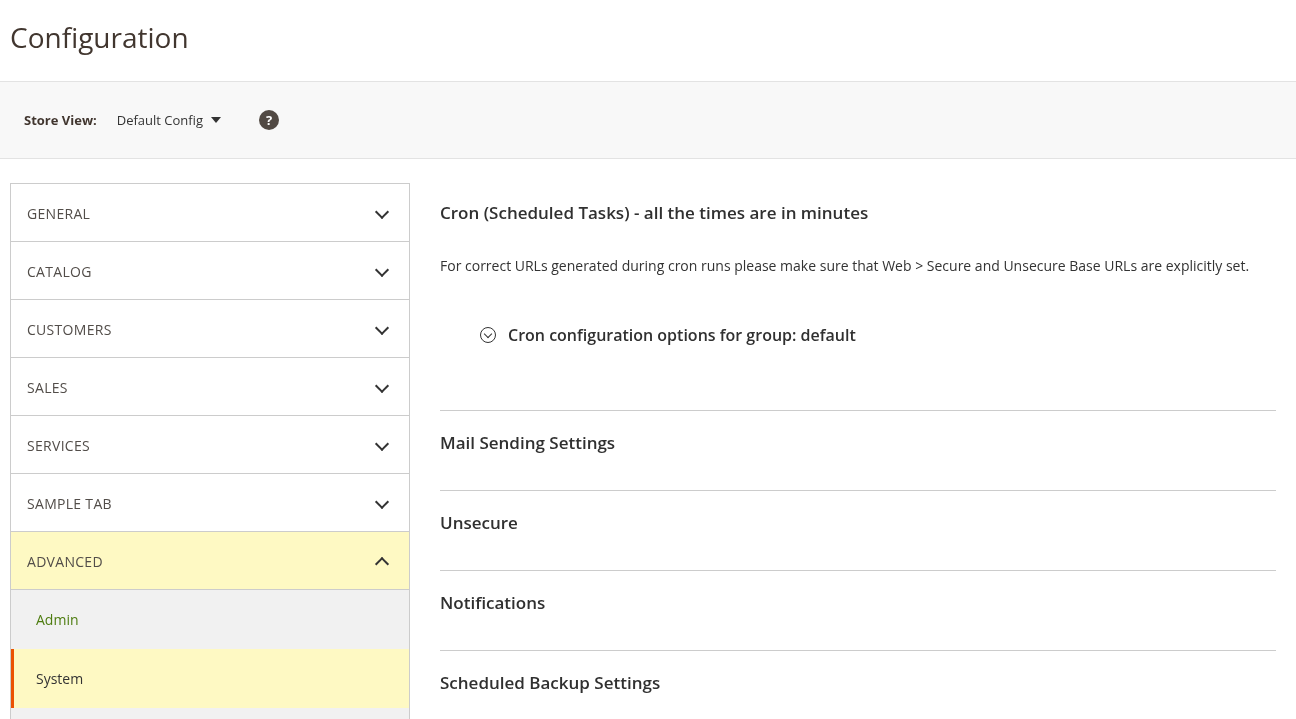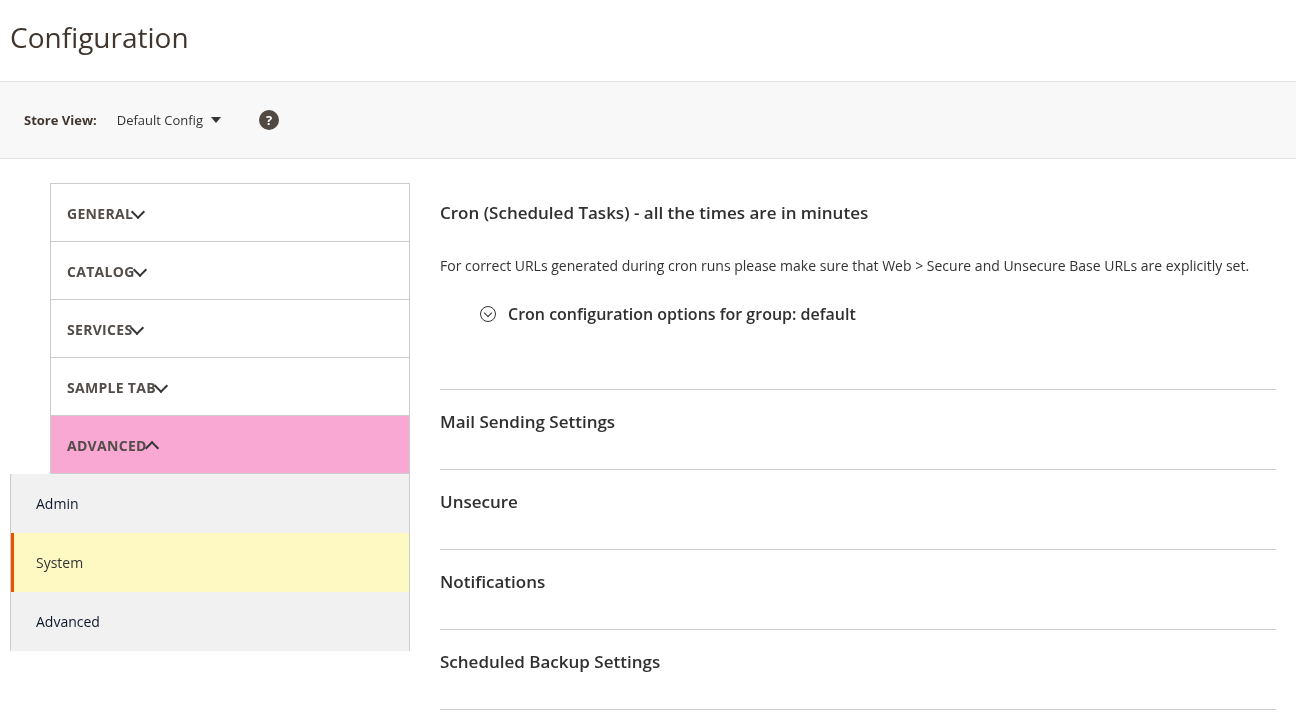--- a/index.html
+++ b/index.html
@@ -67,49 +67,48 @@
     }
     .sidebar {
       width: 400px;
       flex-shrink: 0;
     }
     .tab {
       border: 1px solid #ccc;
       background: #fff;
       padding: 20px 22px 18px 16px;
       margin-top: -1px;
-      font-weight: 700;
+      font-weight: 400;
       font-size: 14px;
       color: #524d49;
       letter-spacing: 0.3px;
       display: flex;
-      justify-content: flex-start;
-      align-items: center;
-      cursor: pointer;
-      margin-left: 40px;
+      justify-content: space-between;
+      align-items: center;
+      cursor: pointer;
     }
     .tab:first-child { margin-top: 0; }
-    .tab.expanded { background: #f9a8d4; }
+    .tab.expanded { background: #fef9c3; }
     .chevron {
       width: 10px; height: 10px;
       border-right: 2px solid #333;
       border-bottom: 2px solid #333;
       transform: rotate(45deg);
       margin-top: -4px;
     }
     .chevron.up { transform: rotate(-135deg); margin-top: 4px; }
     .subtabs {
       background: #f1f1f1;
       border-left: 1px solid #ccc;
       border-right: 1px solid #ccc;
     }
     .subtab {
       padding: 20px 22px;
       font-size: 14px;
-      color: #0f172a;
+      color: #4d7c0f;
       cursor: pointer;
       border-left: 3px solid transparent;
     }
     .subtab.active {
       background: #fef9c3;
       border-left: 3px solid #eb5202;
       color: #333;
     }
     .main { flex: 1; padding-right: 10px; }
     .section-head {
@@ -121,21 +120,21 @@
     }
     .section-head.with-border {
       border-top: 1px solid #ccc;
       padding-top: 20px;
       padding-bottom: 20px;
       margin-top: 16px;
     }
     .section-note {
       font-size: 14px;
       color: #333;
-      margin: 22px 0 12px 0;
+      margin: 22px 0 33px 0;
     }
     .group-row {
       display: flex;
       align-items: center;
       padding: 16px 0 18px 40px;
       border-bottom: 1px solid #ccc;
       cursor: pointer;
     }
     .group-row:first-of-type { border-top: none; }
     .expand-icon {
@@ -176,20 +175,28 @@
 </div>
 
 <div class="content-wrap">
   <div class="sidebar">
     <div class="tab">
       <span>GENERAL</span>
       <span class="chevron"></span>
     </div>
     <div class="tab">
       <span>CATALOG</span>
+      <span class="chevron"></span>
+    </div>
+    <div class="tab">
+      <span>CUSTOMERS</span>
+      <span class="chevron"></span>
+    </div>
+    <div class="tab">
+      <span>SALES</span>
       <span class="chevron"></span>
     </div>
     <div class="tab">
       <span>SERVICES</span>
       <span class="chevron"></span>
     </div>
     <div class="tab">
       <span>SAMPLE TAB</span>
       <span class="chevron"></span>
     </div>

